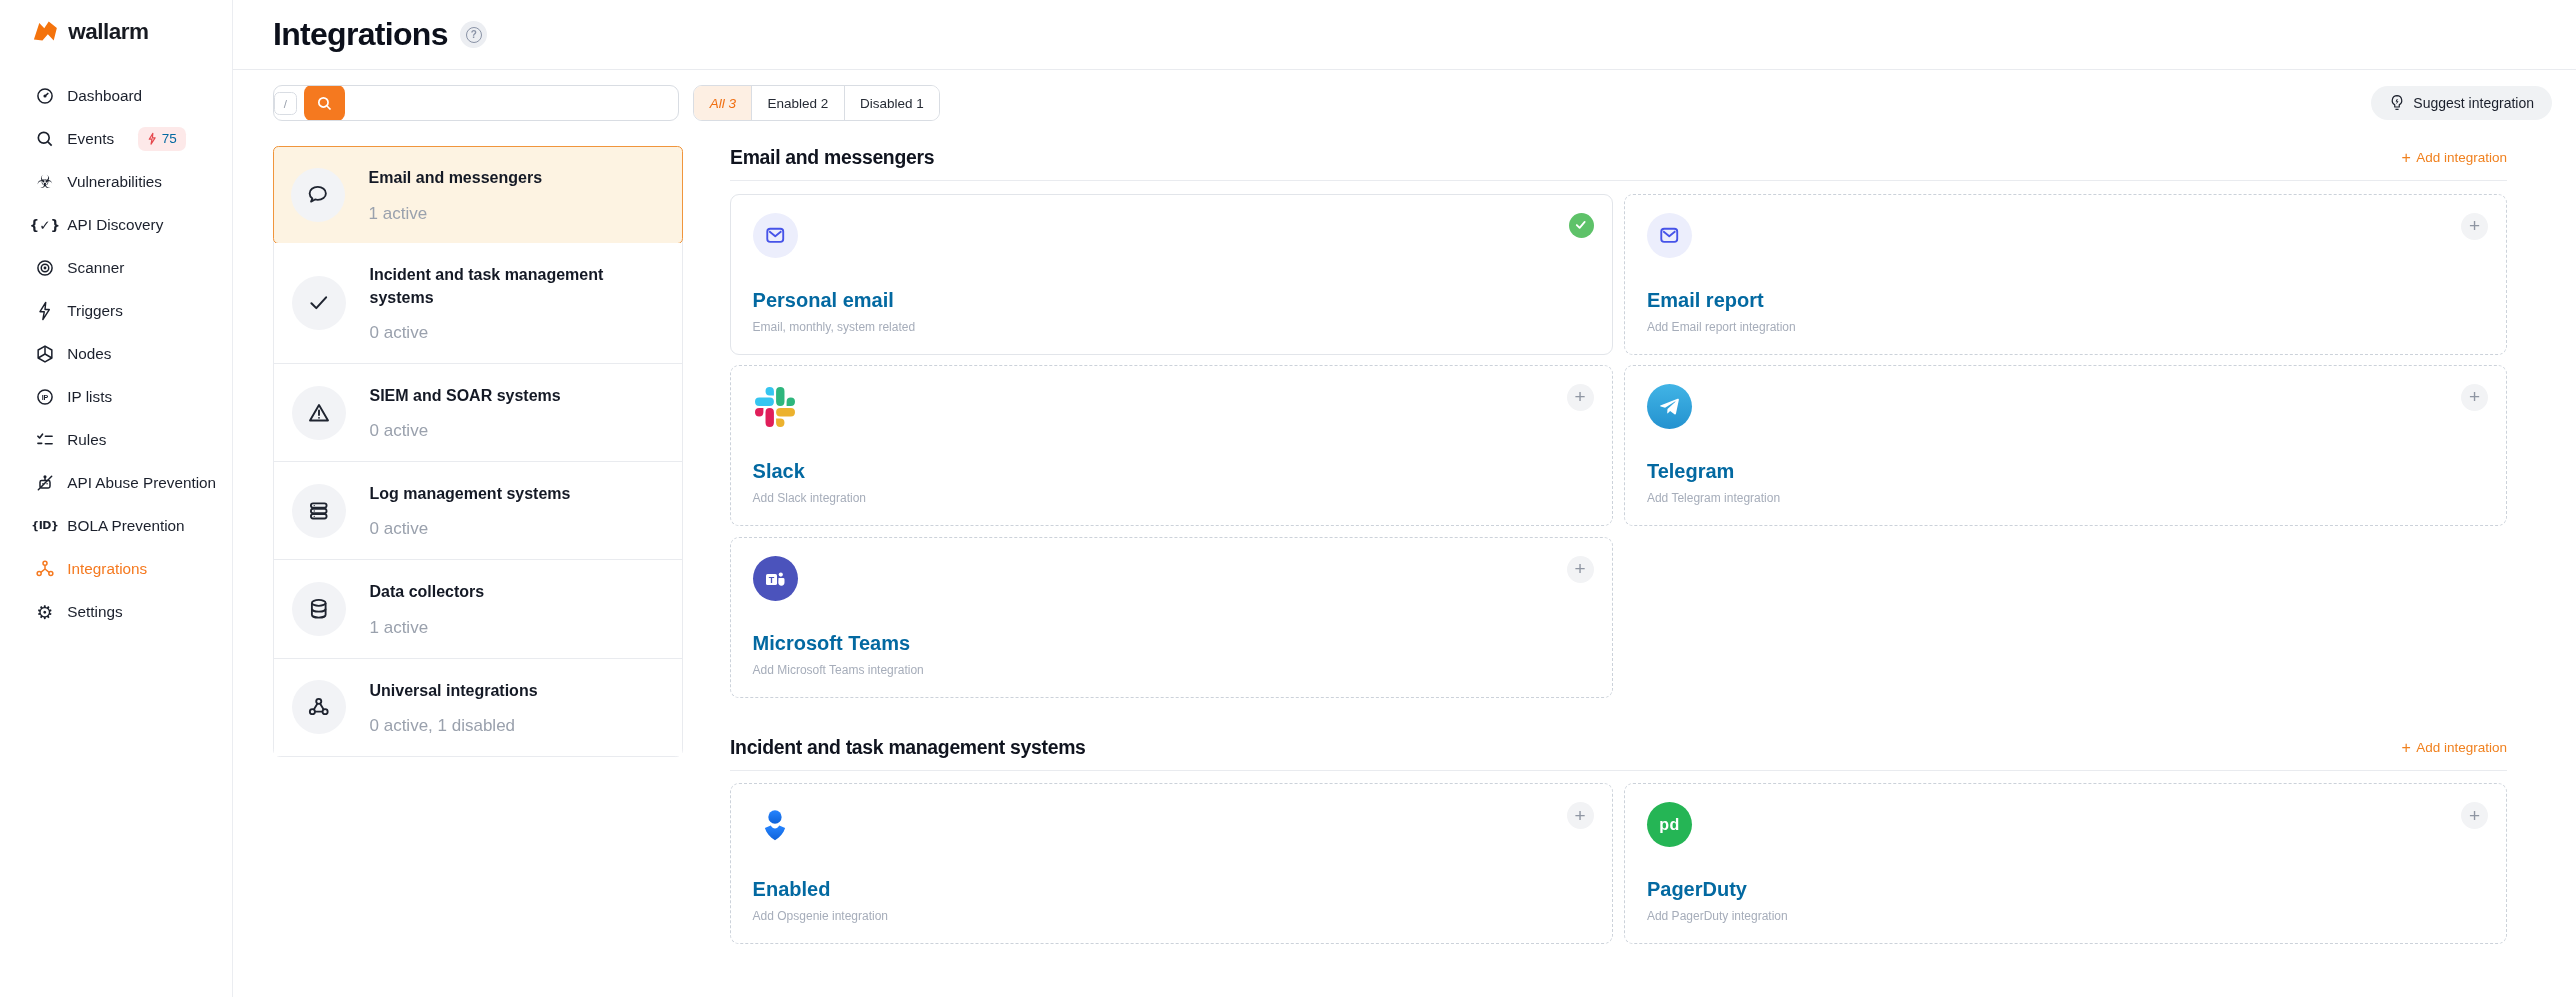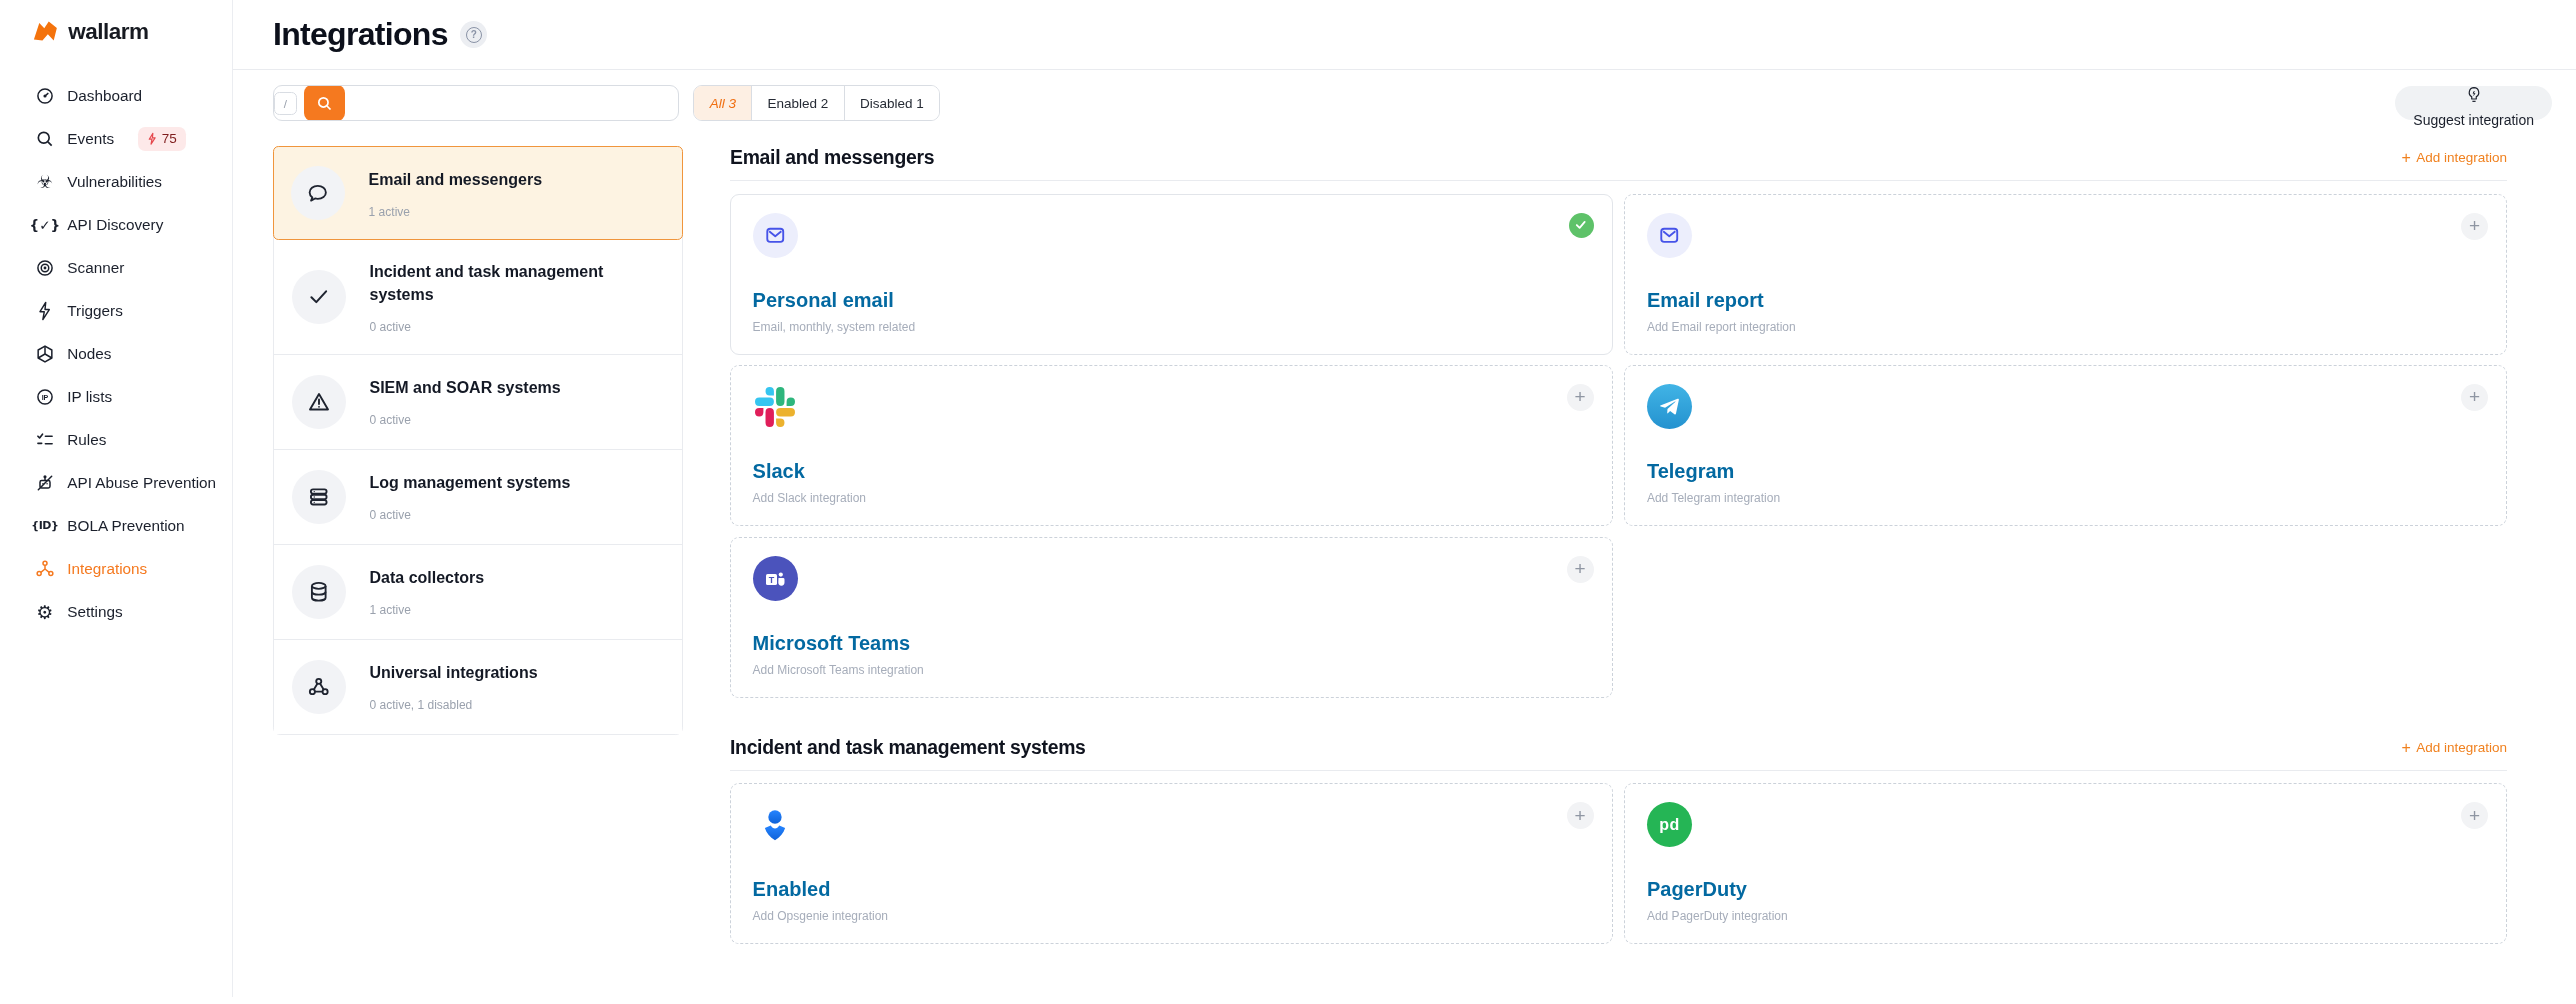--- a/index.html
+++ b/index.html
@@ -12,21 +12,21 @@
     border-right:0.9px solid #ebedf1; padding:16px 0 0 0; background:#fff; }
   .logo { display:flex; align-items:center; gap:7.2px; padding-left:32px; height:31px; }
   .logo-text { font-size:22.5px; font-weight:700; letter-spacing:-0.5px; color:#171a21; }
   .nav { margin-top:27px; }
   .nav-item { display:flex; align-items:center; height:43px; padding:0 12.6px 0 34px;
     font-size:15.3px; color:#1b202c; cursor:pointer; }
   .nav-item .nico { width:21.6px; height:21.6px; display:flex; align-items:center; justify-content:center;
     margin-right:11.7px; color:#1b202c; flex:none; font-family:"DejaVu Sans", sans-serif; }
   .nav-item.active, .nav-item.active .nico { color:#f5791f; }
   .nav-badge { margin-left:23.5px; display:flex; align-items:center; gap:4.5px; background:#fde9e9;
-    border-radius:7.2px; height:23.5px; padding:12px 9px; color:#7f1d1d; font-size:13.5px; }
+    border-radius:7.2px; height:23.5px; padding:12px 9px; color:#0369a1; font-size:13.5px; }
 
   
   .main { position:absolute; left:233px; top:0; right:0; bottom:0; }
   .page-header { height:70px; border-bottom:0.9px solid #e9ebef; display:flex; align-items:center;
     padding-left:40px; }
   .page-title { font-size:32px; font-weight:800; letter-spacing:-0.7px; color:#0c101b; }
   .help-disc { width:27px; height:27px; margin-left:12.6px; border-radius:50%; background:#eceef2;
     display:flex; align-items:center; justify-content:center; }
   .help-q { width:16px; height:16px; border:1.4px solid #8a93a6; border-radius:50%;
     display:flex; align-items:center; justify-content:center; font-size:10px; font-weight:700; color:#8a93a6; }
@@ -43,35 +43,35 @@
     display:flex; align-items:center; justify-content:center; cursor:pointer; flex:none; }
   .filter-tabs { display:flex; margin-left:14.4px; height:36px; border:0.9px solid #d9dde3;
     border-radius:9px; overflow:hidden; background:#fff; }
   .ftab { display:flex; align-items:center; padding:0 15.3px; font-size:13.5px; color:#262b35;
     background:#fff; border:none; border-right:0.9px solid #d9dde3; cursor:pointer;
     font-family:"Liberation Sans", sans-serif; }
   .ftab:last-child { border-right:none; }
   .ftab.active { background:#fdefe3; color:#f06f12;font-style:italic; }
   .suggest-btn { margin-left:auto; height:34px; background:#f0f2f4; border:none; border-radius:17px;
     display:flex; align-items:center; gap:8px; padding:0 18px; font-size:14px; color:#1b202c;
-    cursor:pointer; font-family:"Liberation Sans", sans-serif;flex-direction:column; }
+    cursor:pointer; font-family:"Liberation Sans", sans-serif; }
 
   
   .content { display:flex; align-items:flex-start; padding:25px 69px 0 40px; }
 
   .categories { width:410px; flex:none; border:0.9px solid #e9ebef; border-radius:7.2px; background:#fff; }
   .cat-item { display:flex; align-items:center; padding:20px 16px 20px 18px;
     border-bottom:0.9px solid #e9ebef; cursor:pointer; background:#fff; }
   .cat-item:last-child { border-bottom:none; }
   .cat-item.selected { background:#fdf3e2; border:1.8px solid #f0953c; border-radius:5.4px;
     margin:-0.9px; padding:19px 15.3px 19px 17px; }
   .cat-disc { width:54px; height:54px; border-radius:50%; background:#f2f3f6; flex:none;
     display:flex; align-items:center; justify-content:center; margin-right:23.5px; color:#1f2430; }
   .cat-title { font-size:16px; font-weight:700; color:#141925; line-height:1.45; }
-  .cat-sub { font-size:12px; color:#9aa1ad; margin-top:14px; }
+  .cat-sub { font-size:17px; color:#9aa1ad; margin-top:14px; }
 
   .sections { flex:1; margin-left:47px; }
   .section + .section { margin-top:38px; }
   .section-head { display:flex; align-items:center; }
   .section-title { font-size:19.4px; font-weight:800; color:#10141f; letter-spacing:-0.3px; }
   .add-link { margin-left:auto; color:#f0811f; font-size:13.5px; display:flex; align-items:center;
     gap:5.4px; cursor:pointer; background:none; border:none; font-family:"Liberation Sans", sans-serif; }
   .add-plus { font-size:16px; line-height:1; }
   .section-divider { height:0.9px; background:#e9ebef; margin-top:10.8px; }
   .cards { display:grid; grid-template-columns:1fr 1fr; gap:10.8px 11.7px; margin-top:12.6px; }

